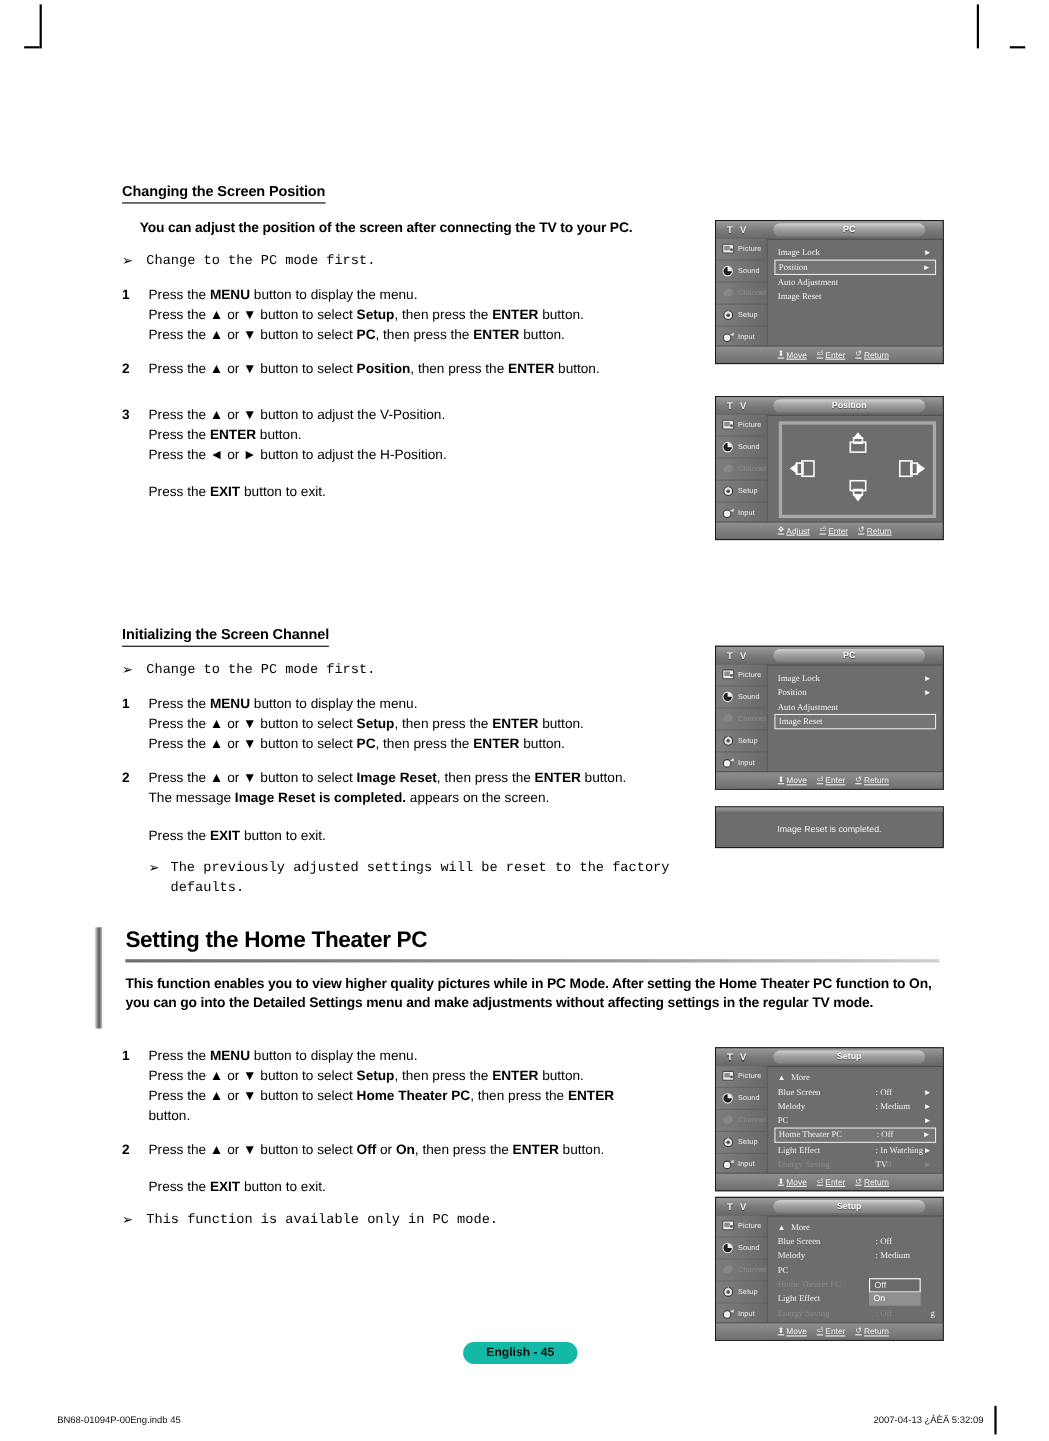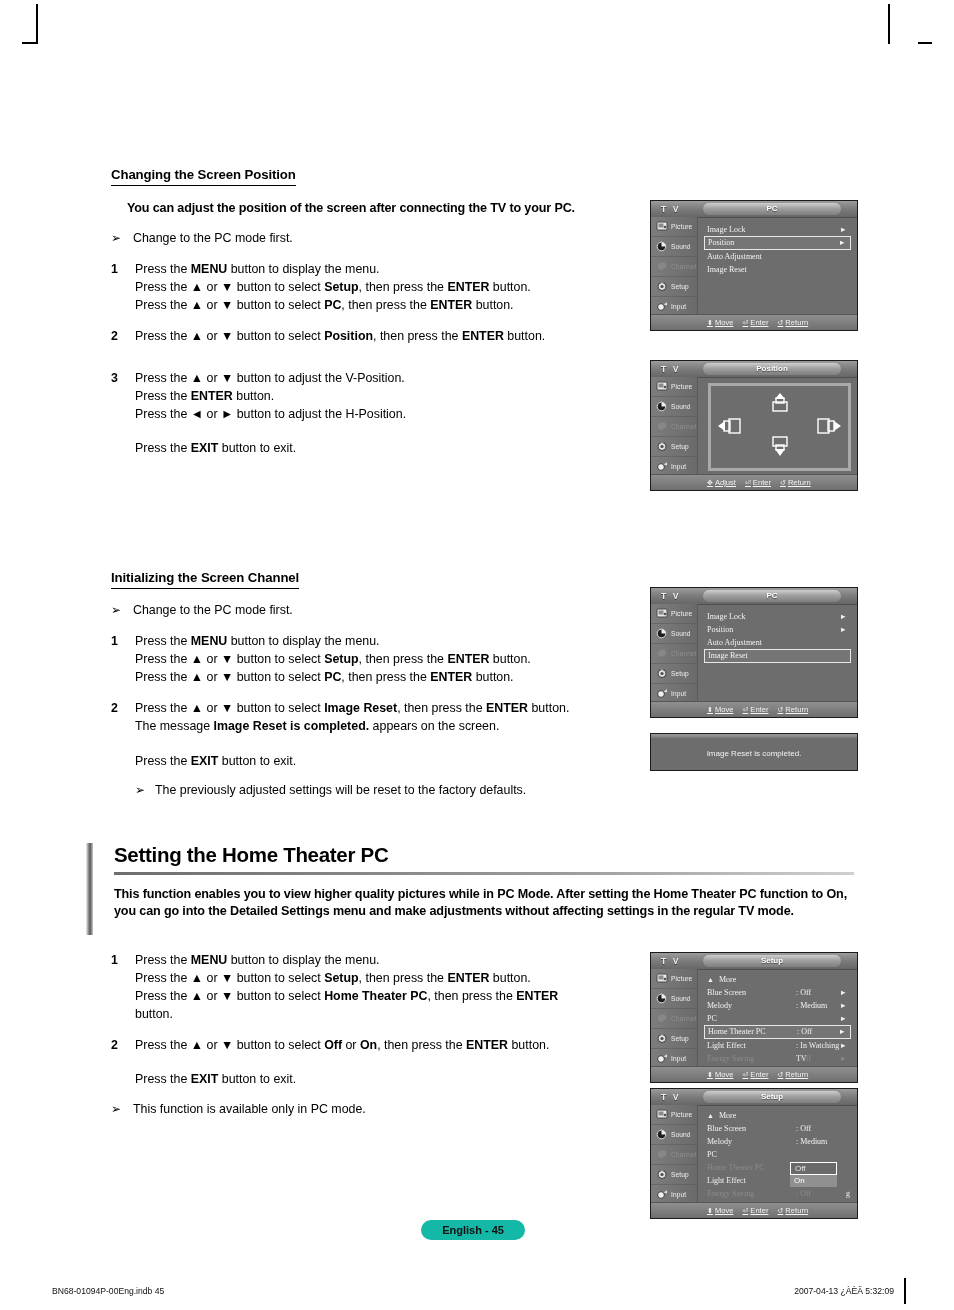--- a/index.html
+++ b/index.html
@@ -23,21 +23,21 @@
     border-bottom:1.6px solid #000;display:inline-block;letter-spacing:-0.1px;
   }
   p.lead{
     font-size:12.6px;font-weight:bold;margin:14px 0 0 16px;line-height:1.35;
     letter-spacing:-0.15px;
   }
   .bullet-row{display:flex;margin-top:13px;font-size:12.4px;line-height:1.45;}
   .bullet-glyph{
     width:22px;flex:0 0 22px;font-size:12px;line-height:1.45;
   }
-  .bullet-text{flex:1;}
+  .bullet-text{flex:1;font-family:Liberation Mono, monospace;}
 
   .step{display:flex;margin-top:13px;font-size:12.4px;line-height:1.45;}
   .step-num{width:24px;flex:0 0 24px;font-weight:bold;}
   .step-body{flex:1;}
   .step-body .ln{display:block;}
   .plain-line{margin-top:13px;margin-left:24px;font-size:12.4px;line-height:1.45;}
   .sub-bullet{display:flex;margin-top:11px;margin-left:24px;font-size:12.4px;line-height:1.45;}
   .sub-bullet .bullet-glyph{width:20px;flex:0 0 20px;}
   b{font-weight:bold;}
 

